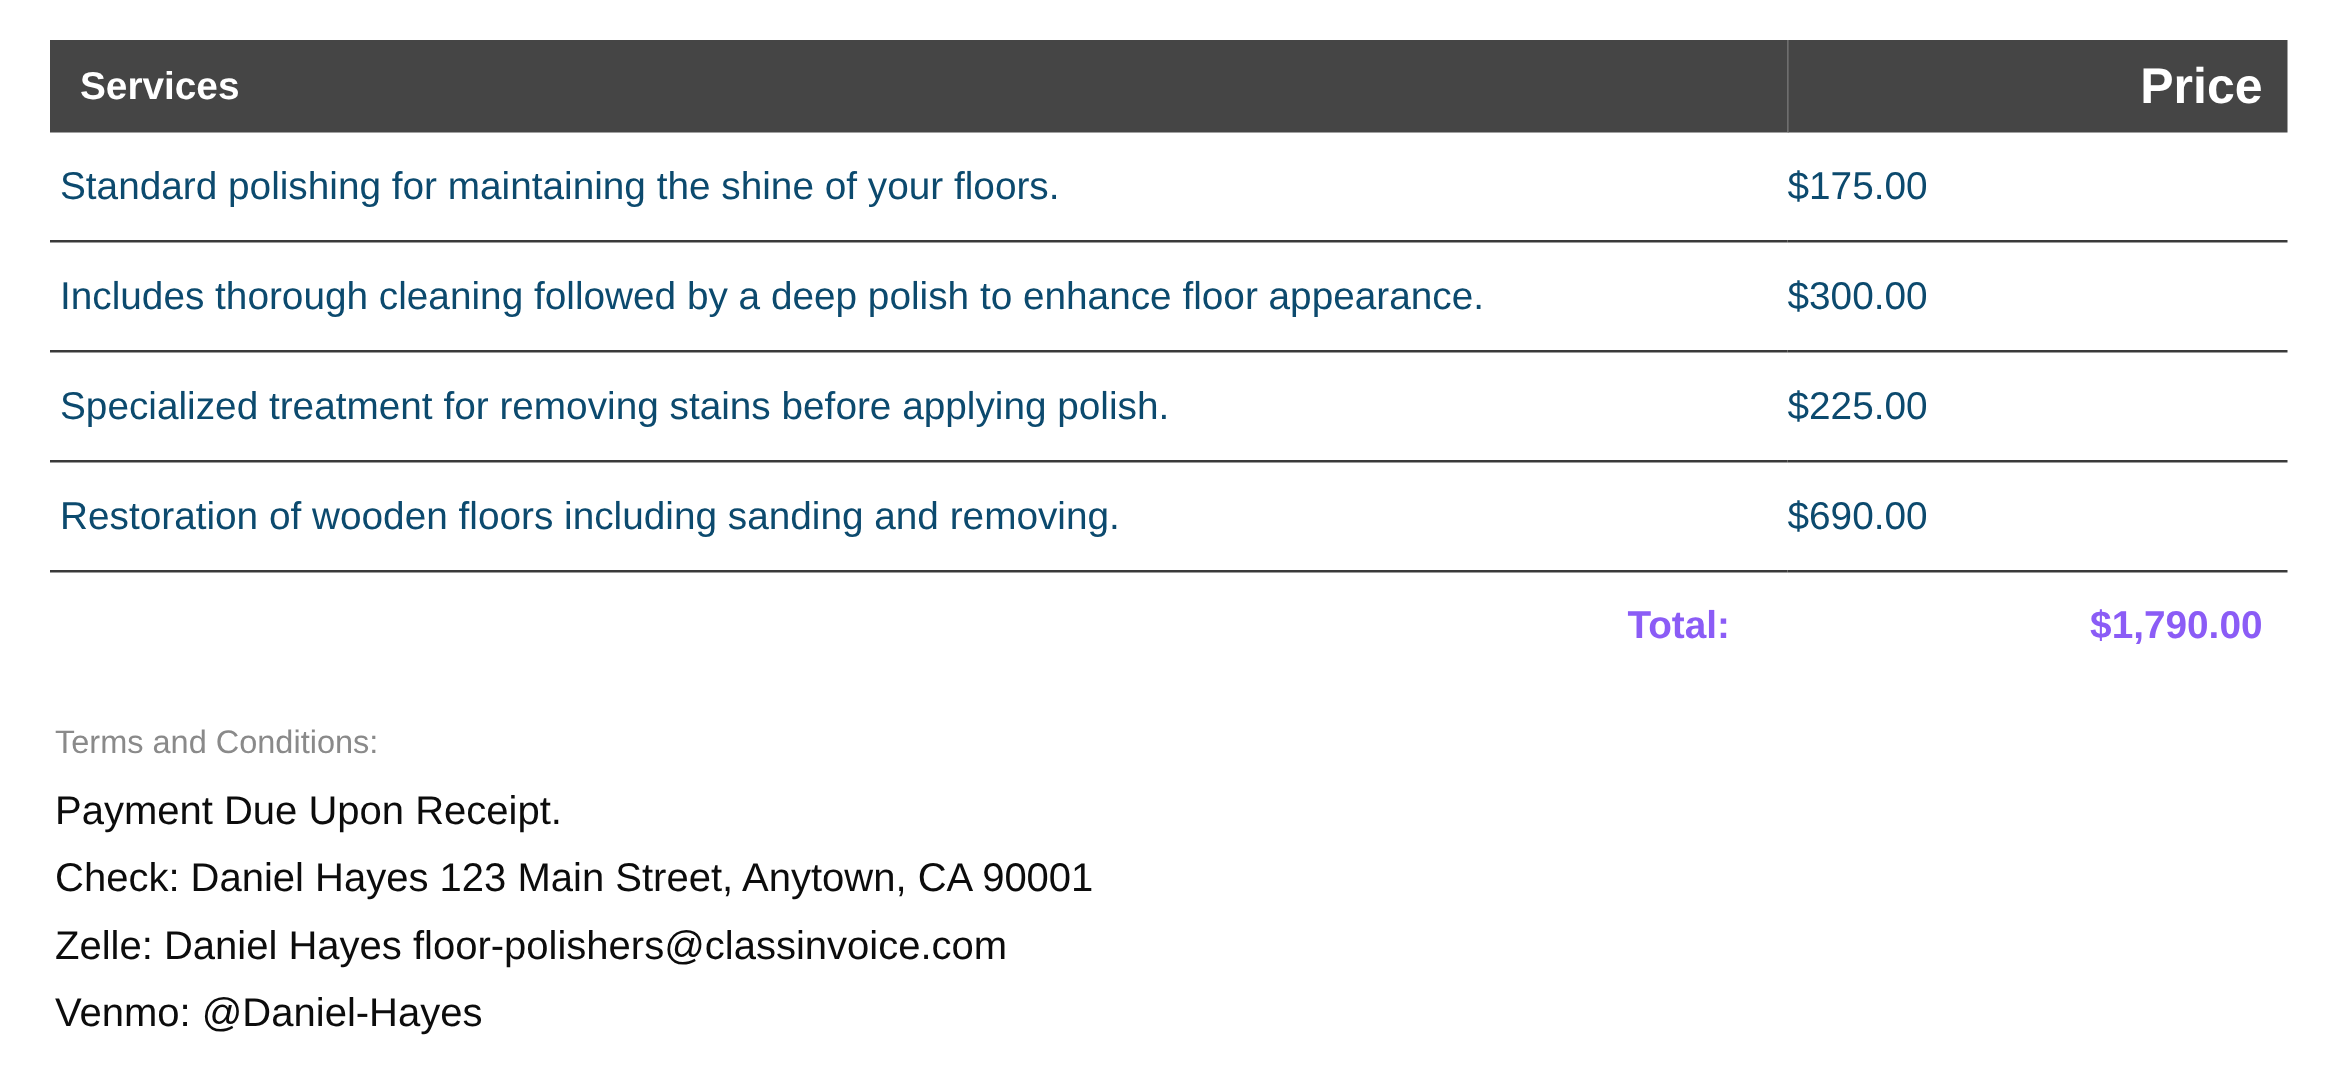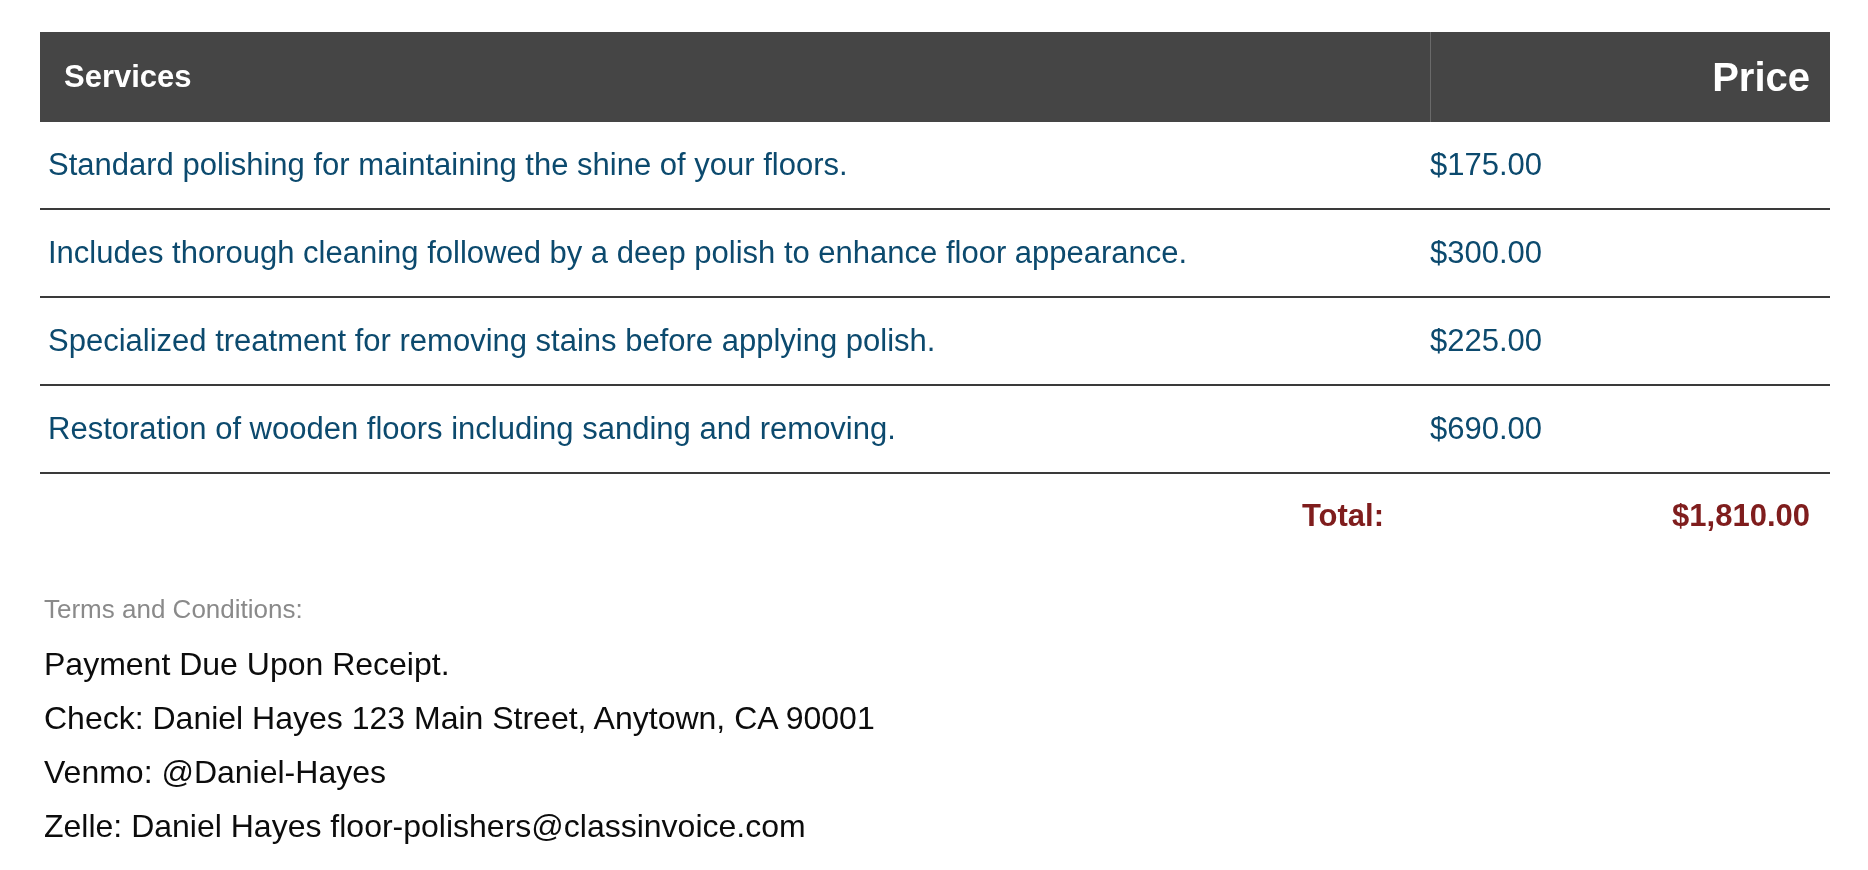--- a/index.html
+++ b/index.html
@@ -29,21 +29,21 @@
     border-collapse: collapse;
     table-layout: fixed;
   }
   .services-table th,
   .services-table td {
     padding: 0;
     vertical-align: middle;
   }
   .thead-row {
     background: #454545;
-    height: 90px;
+    height: 74px;
   }
   .th-services {
     text-align: left;
     color: #ffffff;
     font-size: 31px;
     font-weight: bold;
     padding-left: 24px !important;
     border-right: 1px solid #6a6a6a;
   }
   .th-price {
@@ -66,21 +66,21 @@
     padding-left: 8px !important;
   }
   .item-row td.price {
     text-align: left;
     padding-right: 20px !important;
   }
   .total-row td {
     height: 84px;
     font-size: 31px;
     font-weight: bold;
-    color: #7f1d1d;
+    color: #8b5cf6;
     border-bottom: none;
   }
   .total-row td.total-label {
     text-align: right;
     padding-right: 46px !important;
   }
   .total-row td.total-value {
     text-align: right;
     padding-right: 20px !important;
   }
@@ -131,26 +131,26 @@
       <tr class="item-row">
         <td class="desc">Specialized treatment for removing stains before applying polish.</td>
         <td class="price">$225.00</td>
       </tr>
       <tr class="item-row">
         <td class="desc">Restoration of wooden floors including sanding and removing.</td>
         <td class="price">$690.00</td>
       </tr>
       <tr class="total-row">
         <td class="total-label">Total:</td>
-        <td class="total-value">$1,810.00</td>
+        <td class="total-value">$1,790.00</td>
       </tr>
     </tbody>
   </table>
 
   <div class="terms">
     <div class="terms-title">Terms and Conditions:</div>
     <div class="terms-line">Payment Due Upon Receipt.</div>
     <div class="terms-line">Check: Daniel Hayes 123 Main Street, Anytown, CA 90001</div>
+    <div class="terms-line">Zelle: Daniel Hayes floor-polishers@classinvoice.com</div>
     <div class="terms-line">Venmo: @Daniel-Hayes</div>
-    <div class="terms-line">Zelle: Daniel Hayes floor-polishers@classinvoice.com</div>
   </div>
 
 </div>
 
 </body></html>

